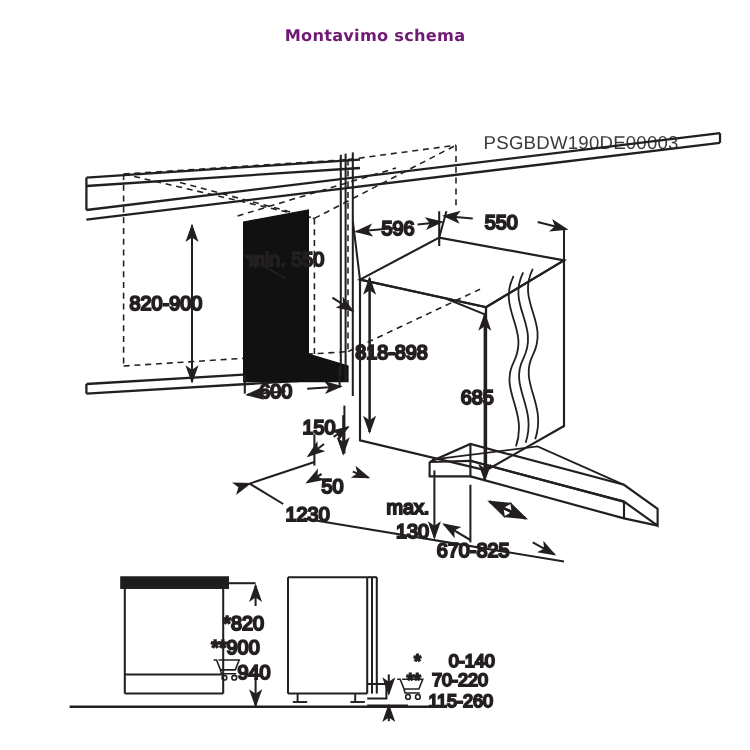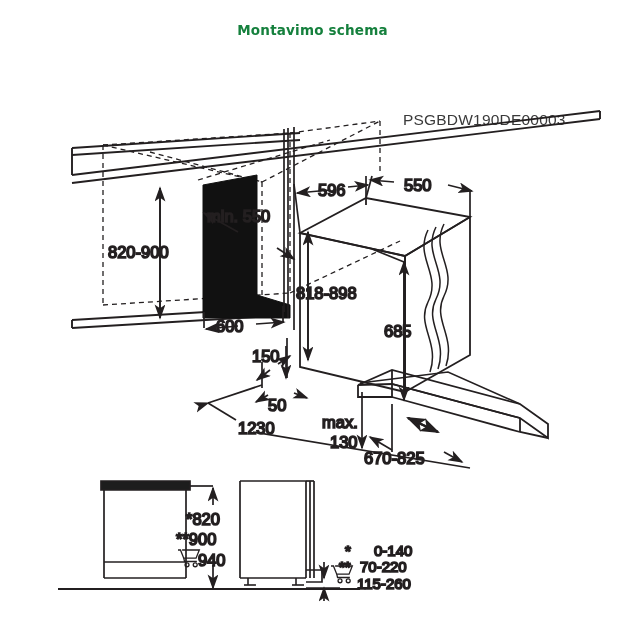--- a/index.html
+++ b/index.html
@@ -22,21 +22,21 @@
   }
   .page-title {
     position: absolute;
     left: 0;
     top: 22px;
     width: 625px;
     text-align: center;
     font-size: 13.5px;
     font-weight: 700;
     letter-spacing: 0.2px;
-    color: #15803d;
+    color: #701a75;
     font-family: "DejaVu Sans", sans-serif;
   }
   .product-code {
     position: absolute;
     left: 403px;
     top: 111px;
     font-size: 15.5px;
     font-weight: 400;
     color: #3a3a3a;
     letter-spacing: 0.2px;

